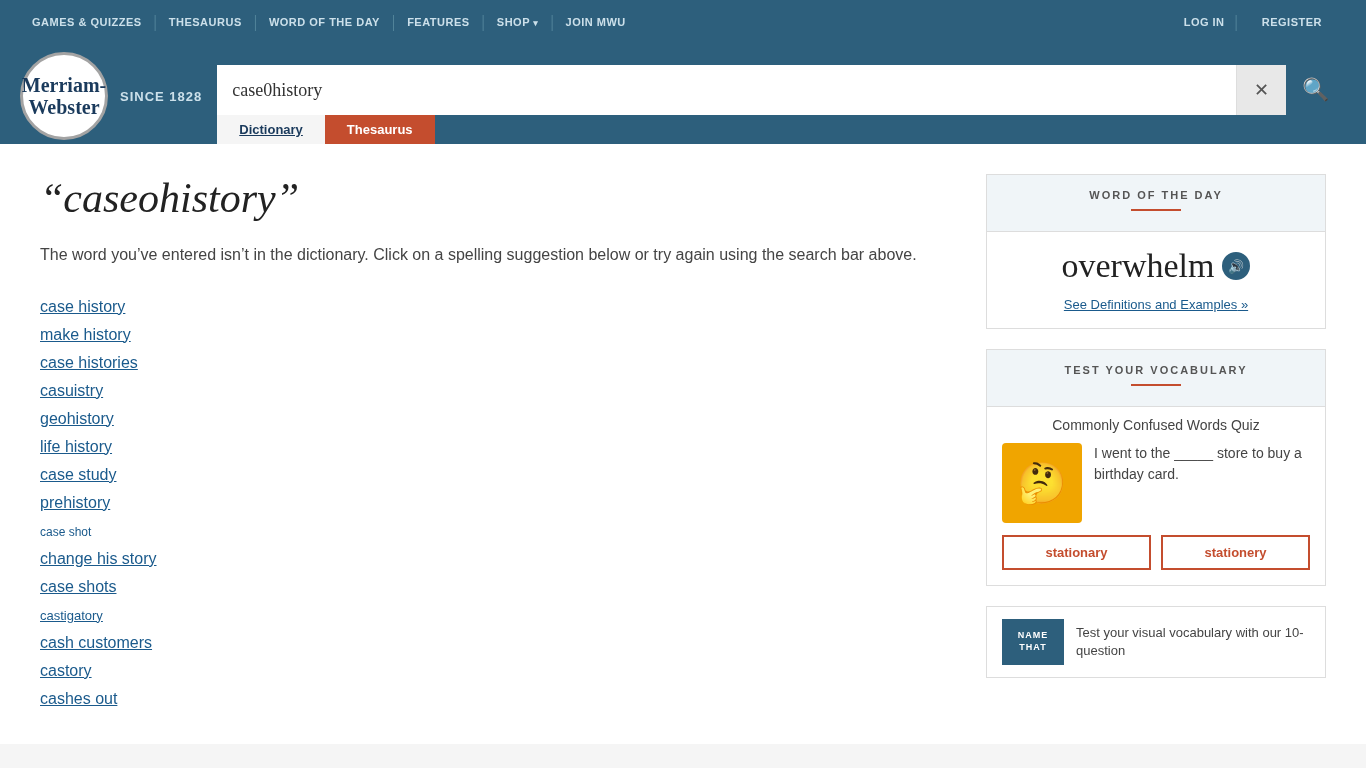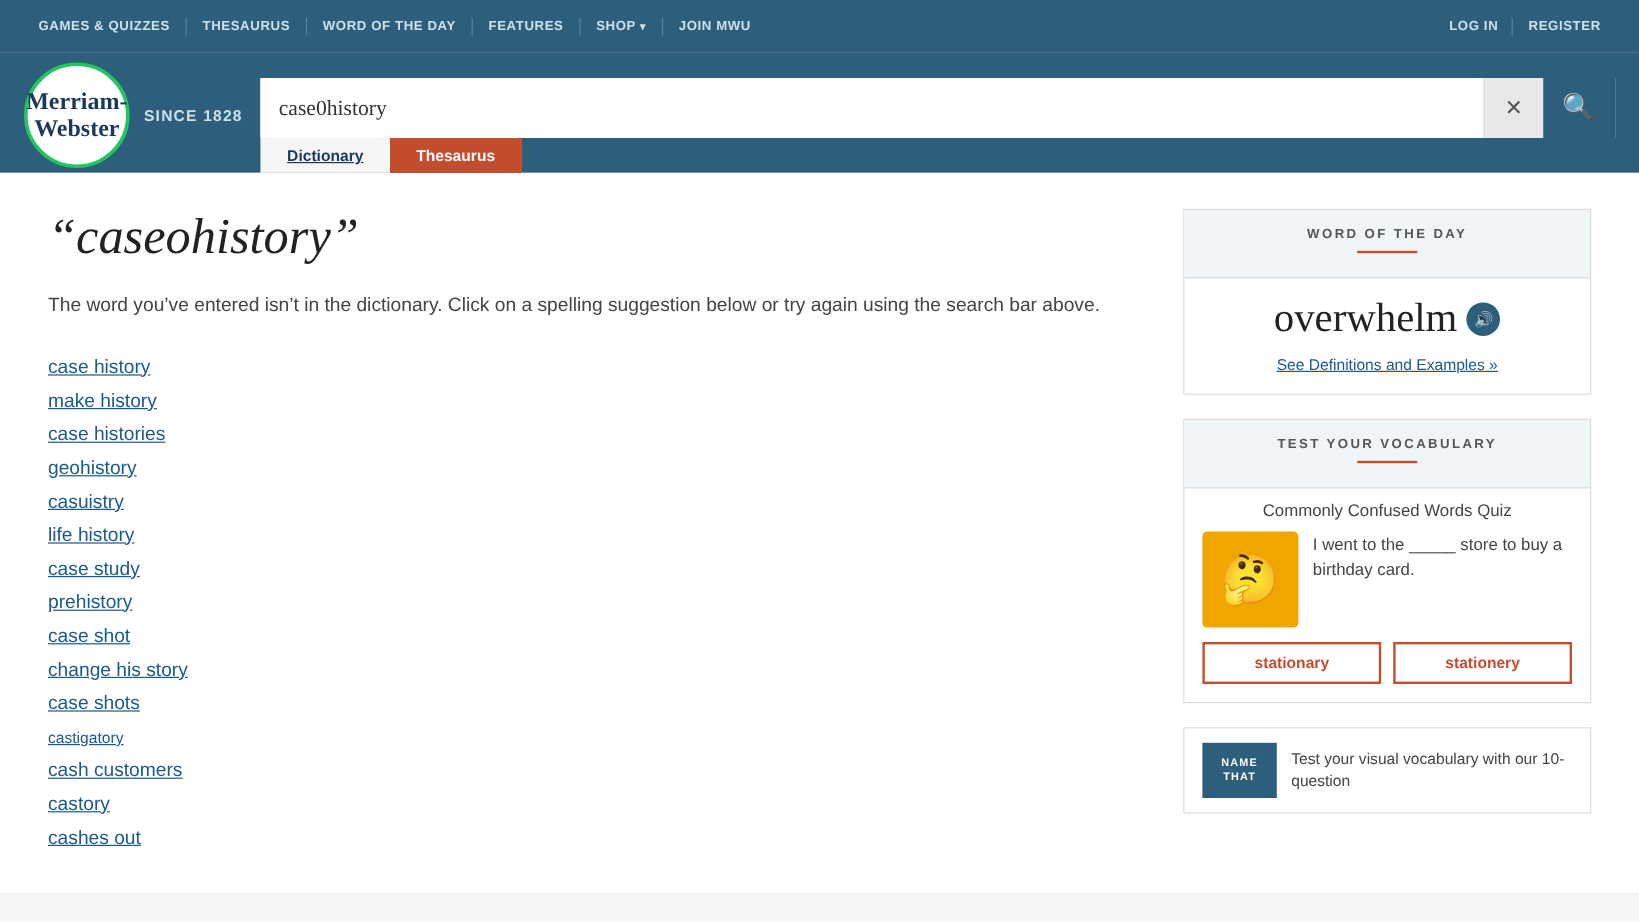--- a/index.html
+++ b/index.html
@@ -21,28 +21,28 @@
     <a style="color:#cce0ea;font-family:Arial,sans-serif;font-size:11px;font-weight:bold;letter-spacing:0.5px;text-decoration:none;padding:0 12px;">
       <span>SHOP</span>
       <span style="font-size:9px;"> ▾</span>
     </a>
     <span style="color:#5a8ca0;">|</span>
     <a style="color:#cce0ea;font-family:Arial,sans-serif;font-size:11px;font-weight:bold;letter-spacing:0.5px;text-decoration:none;padding:0 12px;">JOIN MWU</a>
   </div>
   <div style="display:flex;align-items:center;gap:0;">
     <a style="color:#cce0ea;font-family:Arial,sans-serif;font-size:11px;font-weight:bold;letter-spacing:0.5px;text-decoration:none;padding:0 10px;">LOG IN</a>
     <span style="color:#5a8ca0;">|</span>
-    <a style="color:#cce0ea;font-family:Arial,sans-serif;font-size:11px;font-weight:bold;letter-spacing:0.5px;text-decoration:none;padding:0 12px;">REGISTER</a>
+    <a style="color:#cce0ea;font-family:Arial,sans-serif;font-size:11px;font-weight:bold;letter-spacing:0.5px;text-decoration:none;padding:0 24px;">REGISTER</a>
   </div>
 </nav>
 
 <header style="background:#2d5f7c; display:flex; align-items:flex-end; padding:8px 20px 0 20px; gap:15px;">
 
   <div style="display:flex;align-items:center;gap:12px;flex-shrink:0;padding-bottom:4px;">
-    <div style="width:88px;height:88px;border-radius:50%;background:white;border:3px solid #22c55e;display:flex;flex-direction:column;align-items:center;justify-content:center;">
+    <div style="width:88px;height:88px;border-radius:50%;background:white;border:3px solid #a3a3a3;display:flex;flex-direction:column;align-items:center;justify-content:center;">
       <div style="font-family:Georgia,serif;font-size:20px;font-weight:bold;color:#1a3a5c;line-height:1.1;text-align:center;">
         Merriam-<br>Webster
       </div>
     </div>
     <span style="color:#cce0ea;font-family:Arial,sans-serif;font-size:13px;font-weight:bold;letter-spacing:1px;">SINCE 1828</span>
   </div>
 
   <div style="flex:1;display:flex;flex-direction:column;">
     <div style="display:flex;align-items:center;background:white;height:50px;">
       <input style="flex: 1 1 0%; border: none; outline: none; font-size: 18px; font-family: Georgia, serif; color: rgb(51, 51, 51); padding: 0px 15px; height: 100%;" type="text" value="case0history">
@@ -60,26 +60,26 @@
 
 <div style="background:white;display:flex;padding:30px 40px;gap:40px;min-height:600px;">
 
   <div style="flex:1;">
     <h1 style="font-family:Georgia,serif;font-size:42px;font-weight:normal;color:#222;margin-bottom:20px;font-style:italic;">“caseohistory”</h1>
     <p style="font-family:Arial,sans-serif;font-size:16px;color:#444;line-height:1.6;margin-bottom:25px;">The word you’ve entered isn’t in the dictionary. Click on a spelling suggestion below or try again using the search bar above.</p>
     <ul style="list-style:none;">
       <li style="padding:5px 0;"><a style="font-family:Arial,sans-serif;font-size:16px;color:#1a5a8c;text-decoration:underline;cursor:pointer;">case history</a></li>
       <li style="padding:5px 0;"><a style="font-family:Arial,sans-serif;font-size:16px;color:#1a5a8c;text-decoration:underline;cursor:pointer;">make history</a></li>
       <li style="padding:5px 0;"><a style="font-family:Arial,sans-serif;font-size:16px;color:#1a5a8c;text-decoration:underline;cursor:pointer;">case histories</a></li>
+      <li style="padding:5px 0;"><a style="font-family:Arial,sans-serif;font-size:16px;color:#1a5a8c;text-decoration:underline;cursor:pointer;">casuistry</a></li>
       <li style="padding:5px 0;"><a style="font-family:Arial,sans-serif;font-size:16px;color:#1a5a8c;text-decoration:underline;cursor:pointer;">geohistory</a></li>
-      <li style="padding:5px 0;"><a style="font-family:Arial,sans-serif;font-size:16px;color:#1a5a8c;text-decoration:underline;cursor:pointer;">casuistry</a></li>
       <li style="padding:5px 0;"><a style="font-family:Arial,sans-serif;font-size:16px;color:#1a5a8c;text-decoration:underline;cursor:pointer;margin-top:33px;">life history</a></li>
       <li style="padding:5px 0;"><a style="font-family:Arial,sans-serif;font-size:16px;color:#1a5a8c;text-decoration:underline;cursor:pointer;">case study</a></li>
       <li style="padding:5px 0;"><a style="font-family:Arial,sans-serif;font-size:16px;color:#1a5a8c;text-decoration:underline;cursor:pointer;">prehistory</a></li>
-      <li style="padding:5px 0;"><a style="font-family:Arial,sans-serif;font-size:16px;color:#1a5a8c;text-decoration:underline;cursor:pointer;">case shot</a></li>
+      <li style="padding:5px 0;"><a style="font-family:Arial,sans-serif;font-size:12px;color:#1a5a8c;cursor:pointer;">case shot</a></li>
       <li style="padding:5px 0;"><a style="font-family:Arial,sans-serif;font-size:16px;color:#1a5a8c;text-decoration:underline;cursor:pointer;">change his story</a></li>
       <li style="padding:5px 0;"><a style="font-family:Arial,sans-serif;font-size:16px;color:#1a5a8c;text-decoration:underline;cursor:pointer;text-align:center;">case shots</a></li>
       <li style="padding:5px 0;"><a style="font-family:Arial,sans-serif;font-size:13px;color:#1a5a8c;text-decoration:underline;cursor:pointer;">castigatory</a></li>
       <li style="padding:5px 0;"><a style="font-family:Arial,sans-serif;font-size:16px;color:#1a5a8c;text-decoration:underline;cursor:pointer;">cash customers</a></li>
       <li style="padding:5px 0;"><a style="font-family:Arial,sans-serif;font-size:16px;color:#1a5a8c;text-decoration:underline;cursor:pointer;">castory</a></li>
       <li style="padding:5px 0;"><a style="font-family:Arial,sans-serif;font-size:16px;color:#1a5a8c;text-decoration:underline;cursor:pointer;">cashes out</a></li>
     </ul>
   </div>
 
   <div style="width:340px;flex-shrink:0;display:flex;flex-direction:column;gap:20px;">

